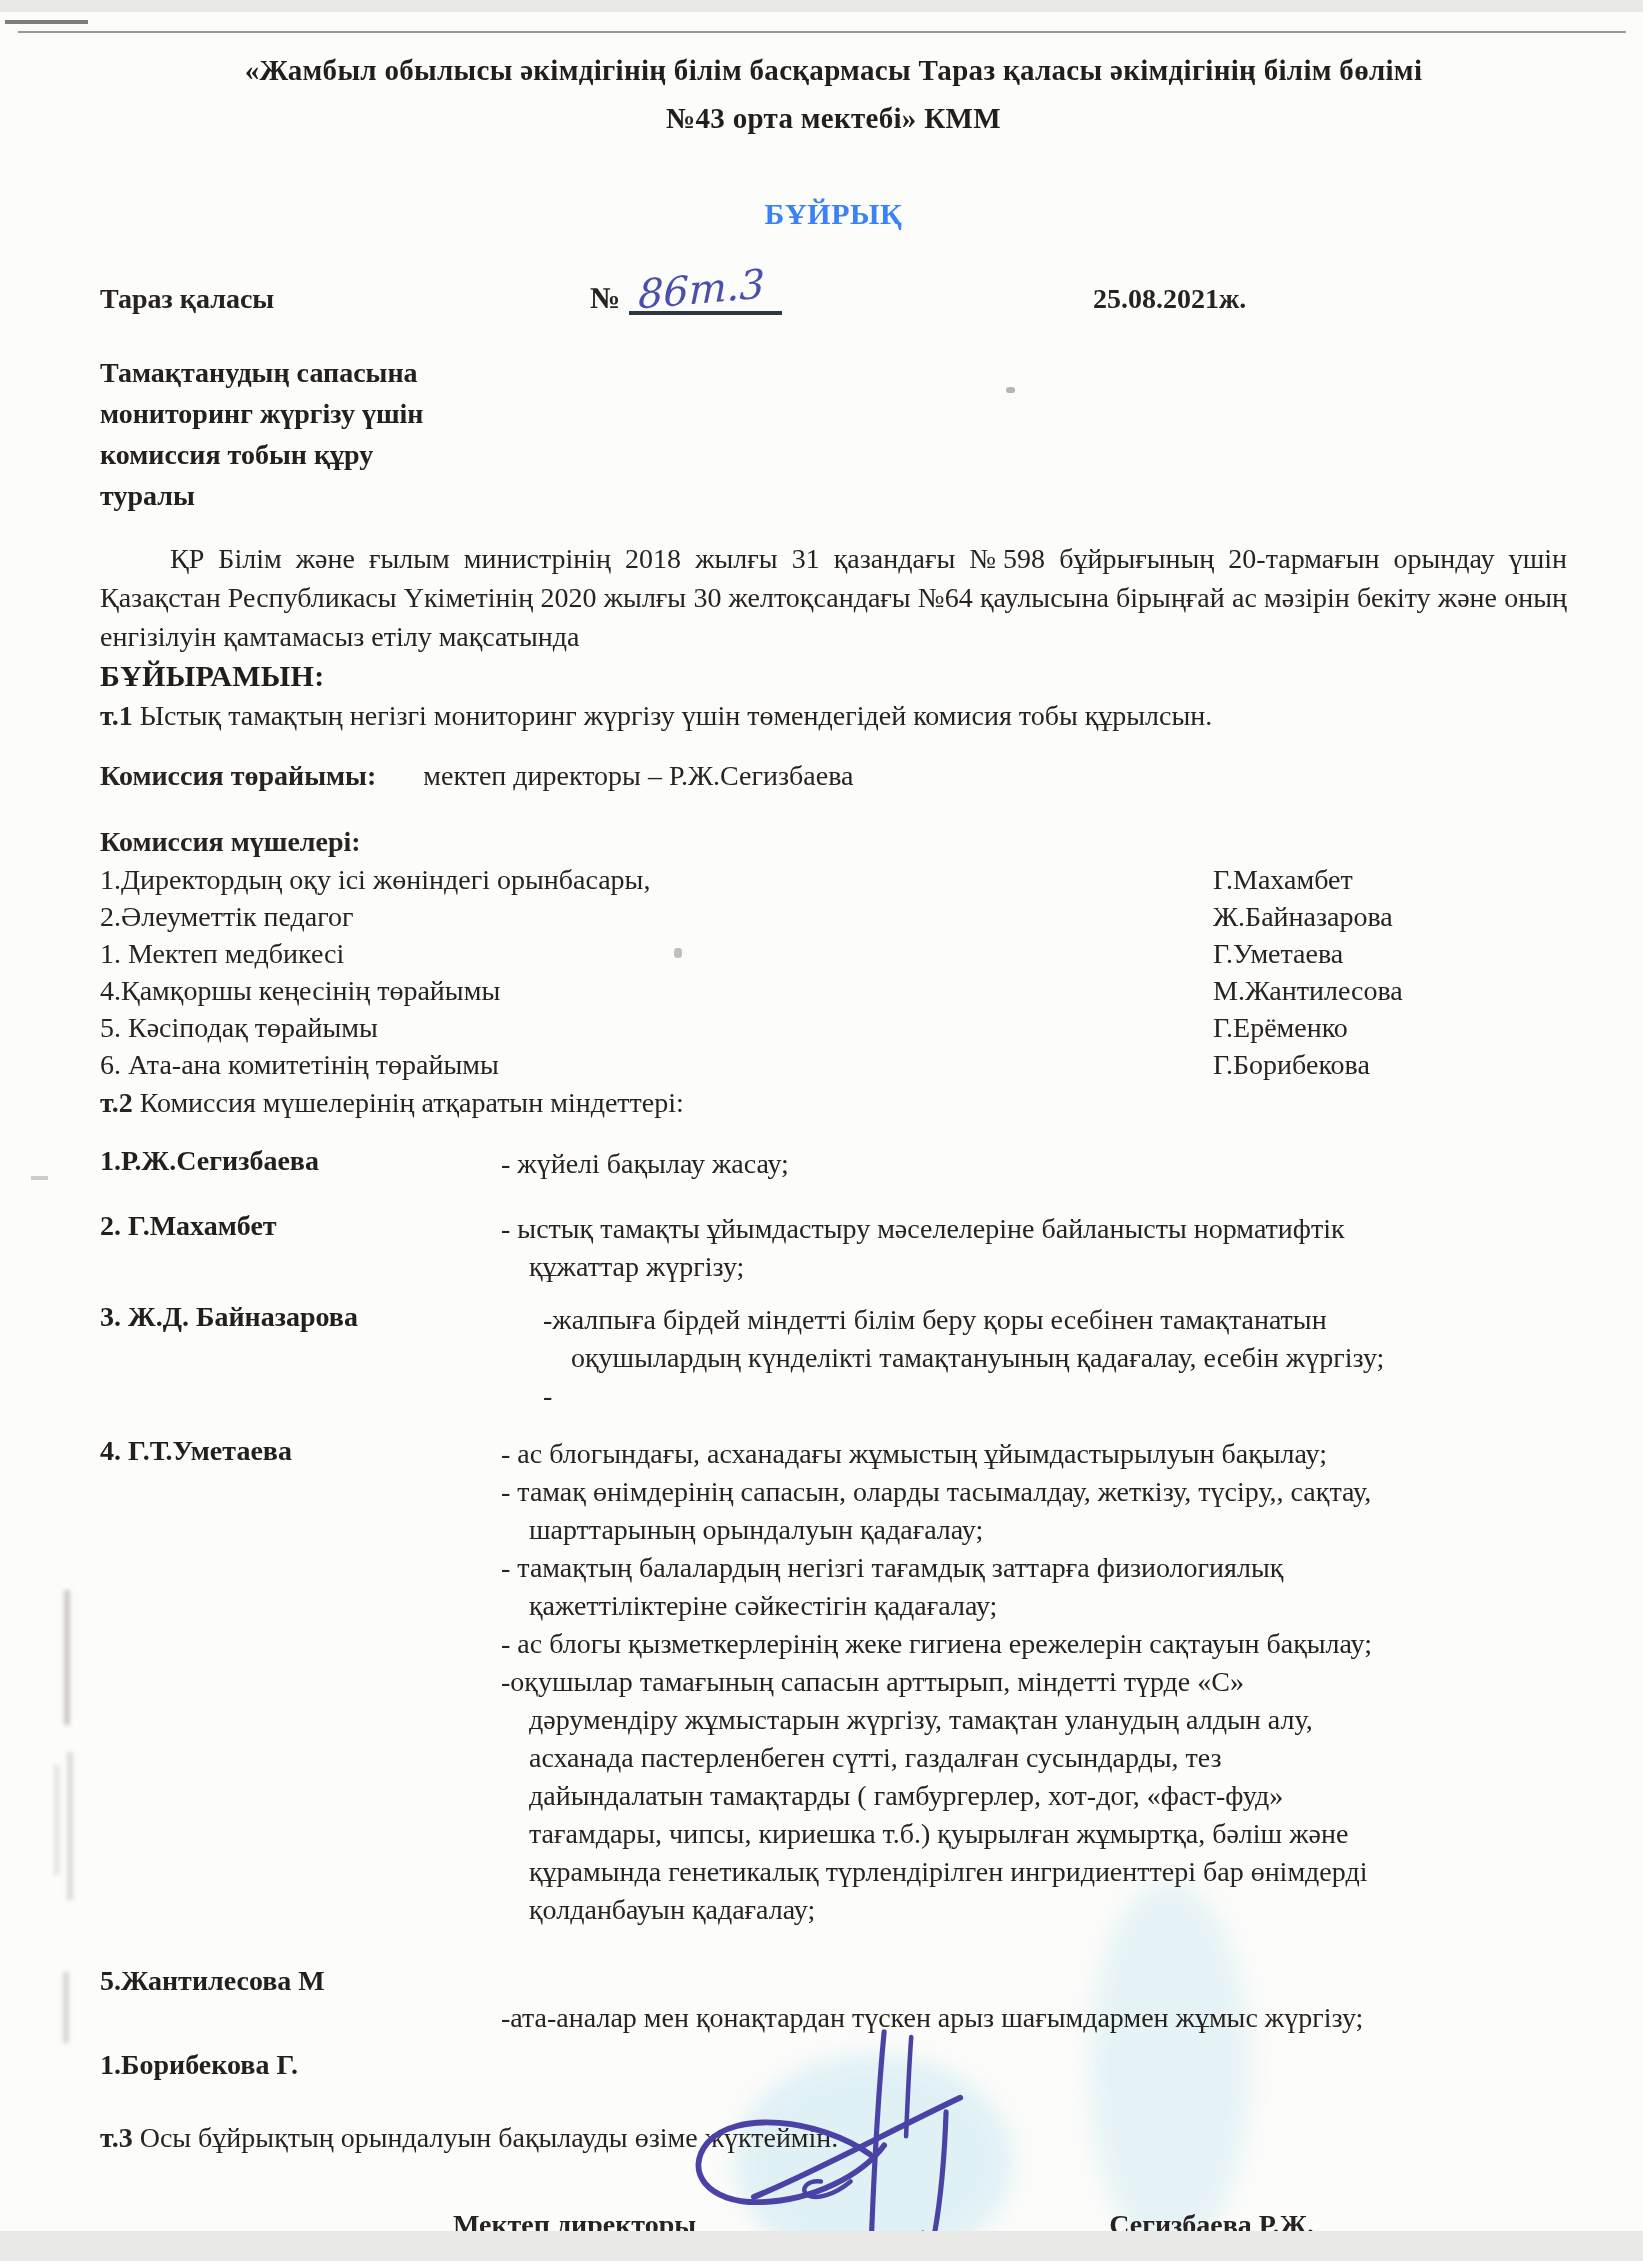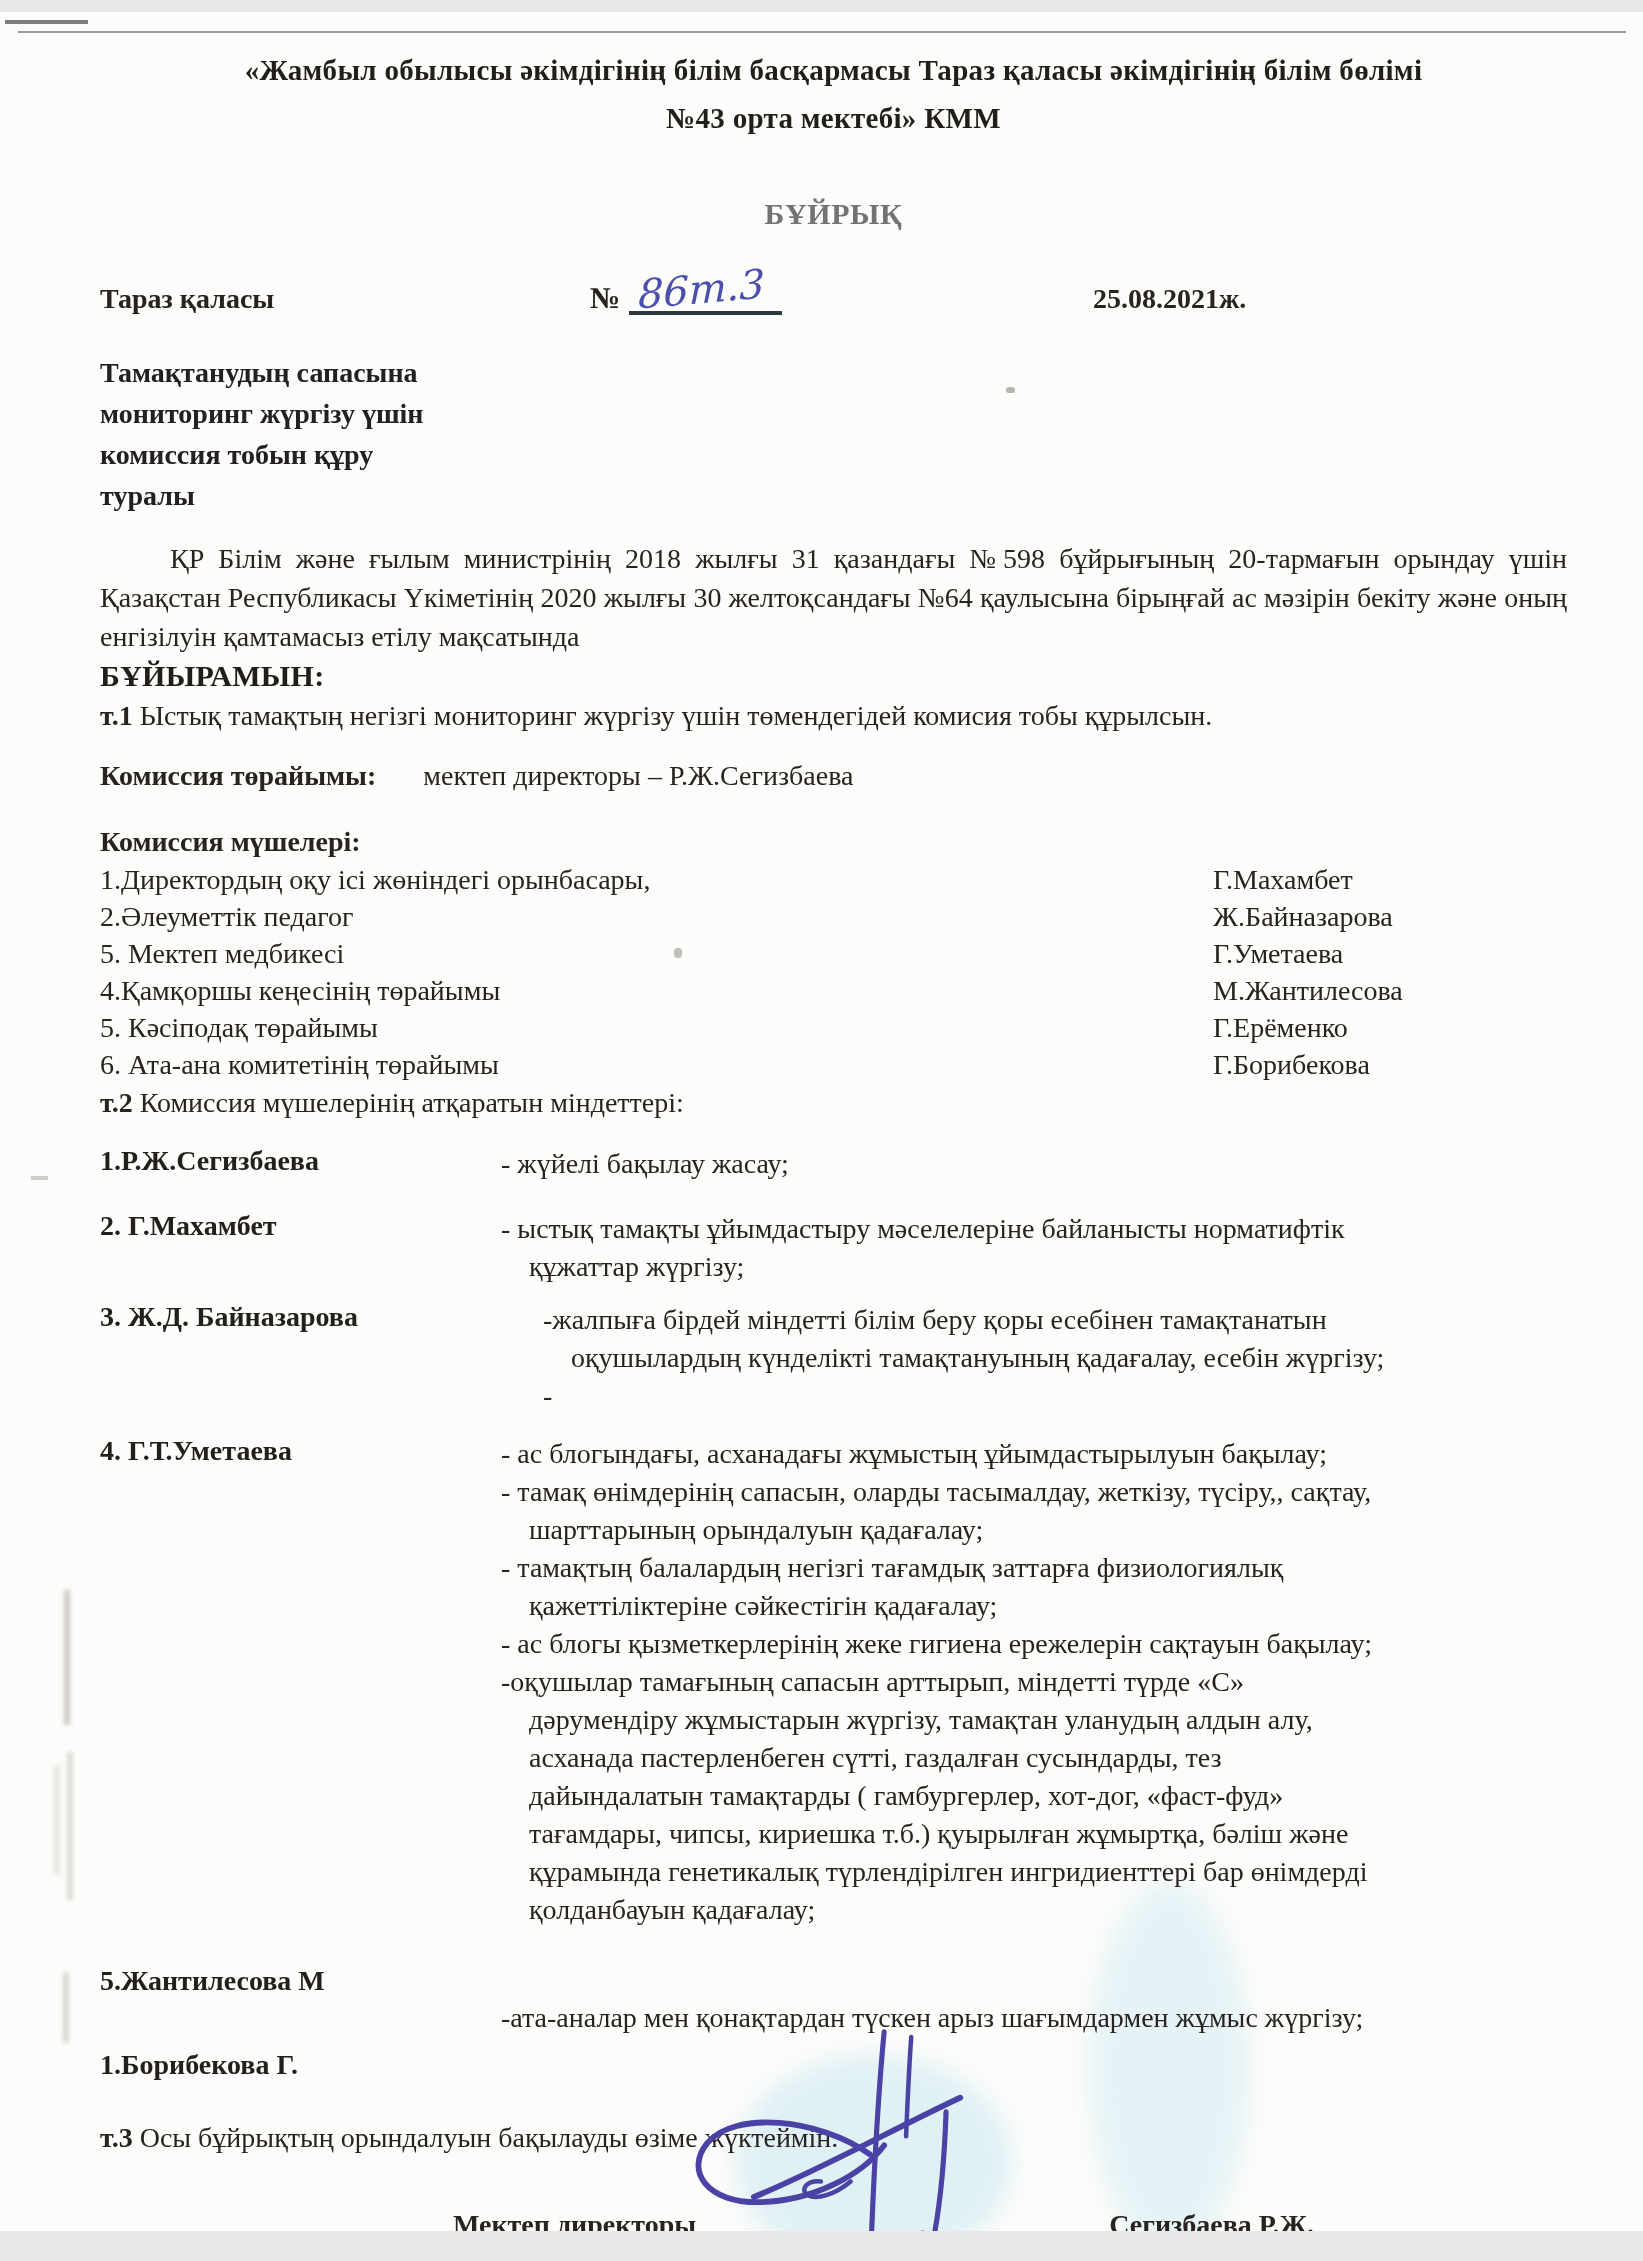--- a/index.html
+++ b/index.html
@@ -8,21 +8,21 @@
     width:1644px;height:2219px;
     margin:12px auto;
     background:#fcfcfa;
     overflow:hidden;
     font-family:"Liberation Serif", serif;
     color:#292320;
   }
   .content{position:absolute;left:0;top:0;width:1644px;padding:34px 77px 0 100px;box-sizing:border-box;}
 
   .org-header{ text-align:center;font-weight:bold;font-size:29px;line-height:48px;color:#221e1c;letter-spacing:0.3px;}
-  .doc-title{ text-align:center;font-weight:bold;font-size:30px;margin-top:55px;letter-spacing:0.6px;color:#737373;}
+  .doc-title{ text-align:center;font-weight:bold;font-size:30px;margin-top:55px;letter-spacing:0.6px;color:#3b82f6;}
 
   .meta-row{display:flex;align-items:flex-end;margin-top:40px;font-size:28px;font-weight:bold;}
   .meta-city{flex:0 0 490px;}
   .meta-num{flex:0 0 503px;display:flex;align-items:flex-end;}
   .num-sign{font-size:30px;}
   .handnum-wrap{display:inline-block;border-bottom:4.5px solid #2c3a40;padding:0 17px 1.3px 9px;margin-left:9px;}
   .handnum{
     display:inline-block;
     font-family:"DejaVu Serif", serif;
     font-style:italic;
@@ -140,21 +140,21 @@
     <div class="members">
       <div class="member-row">
         <span>1.Директордың оқу ісі жөніндегі  орынбасары,</span>
         <span>Г.Махамбет</span>
       </div>
       <div class="member-row">
         <span>2.Әлеуметтік педагог</span>
         <span>Ж.Байназарова</span>
       </div>
       <div class="member-row">
-        <span>5. Мектеп медбикесі</span>
+        <span>1. Мектеп медбикесі</span>
         <span>Г.Уметаева</span>
       </div>
       <div class="member-row">
         <span>4.Қамқоршы кеңесінің төрайымы</span>
         <span>М.Жантилесова</span>
       </div>
       <div class="member-row">
         <span>5. Кәсіподақ төрайымы</span>
         <span>Г.Ерёменко</span>
       </div>

